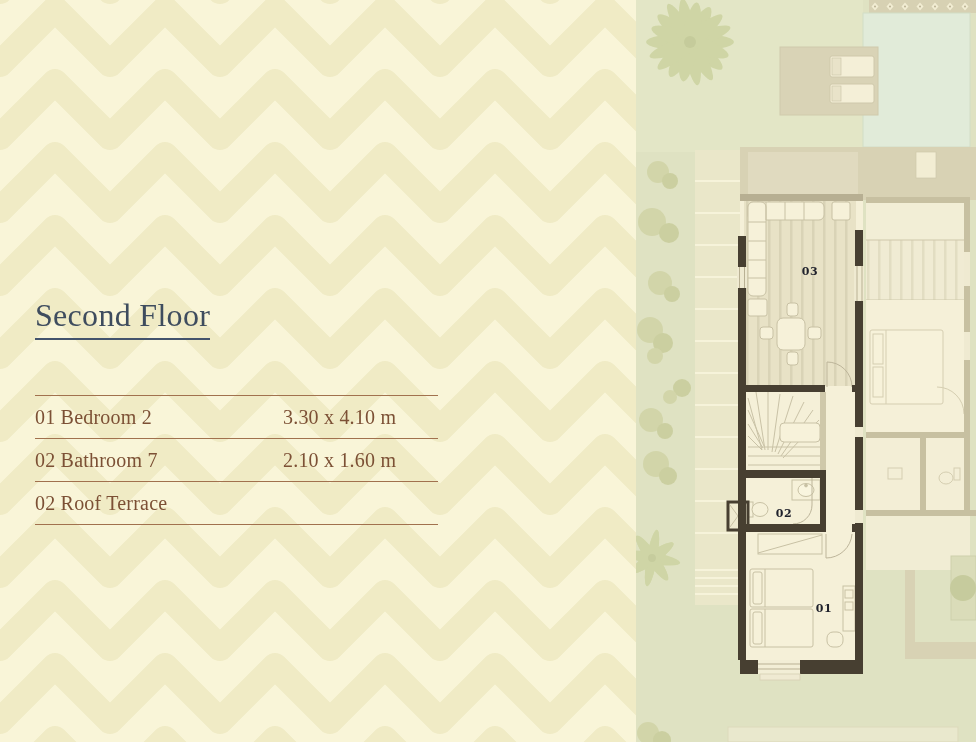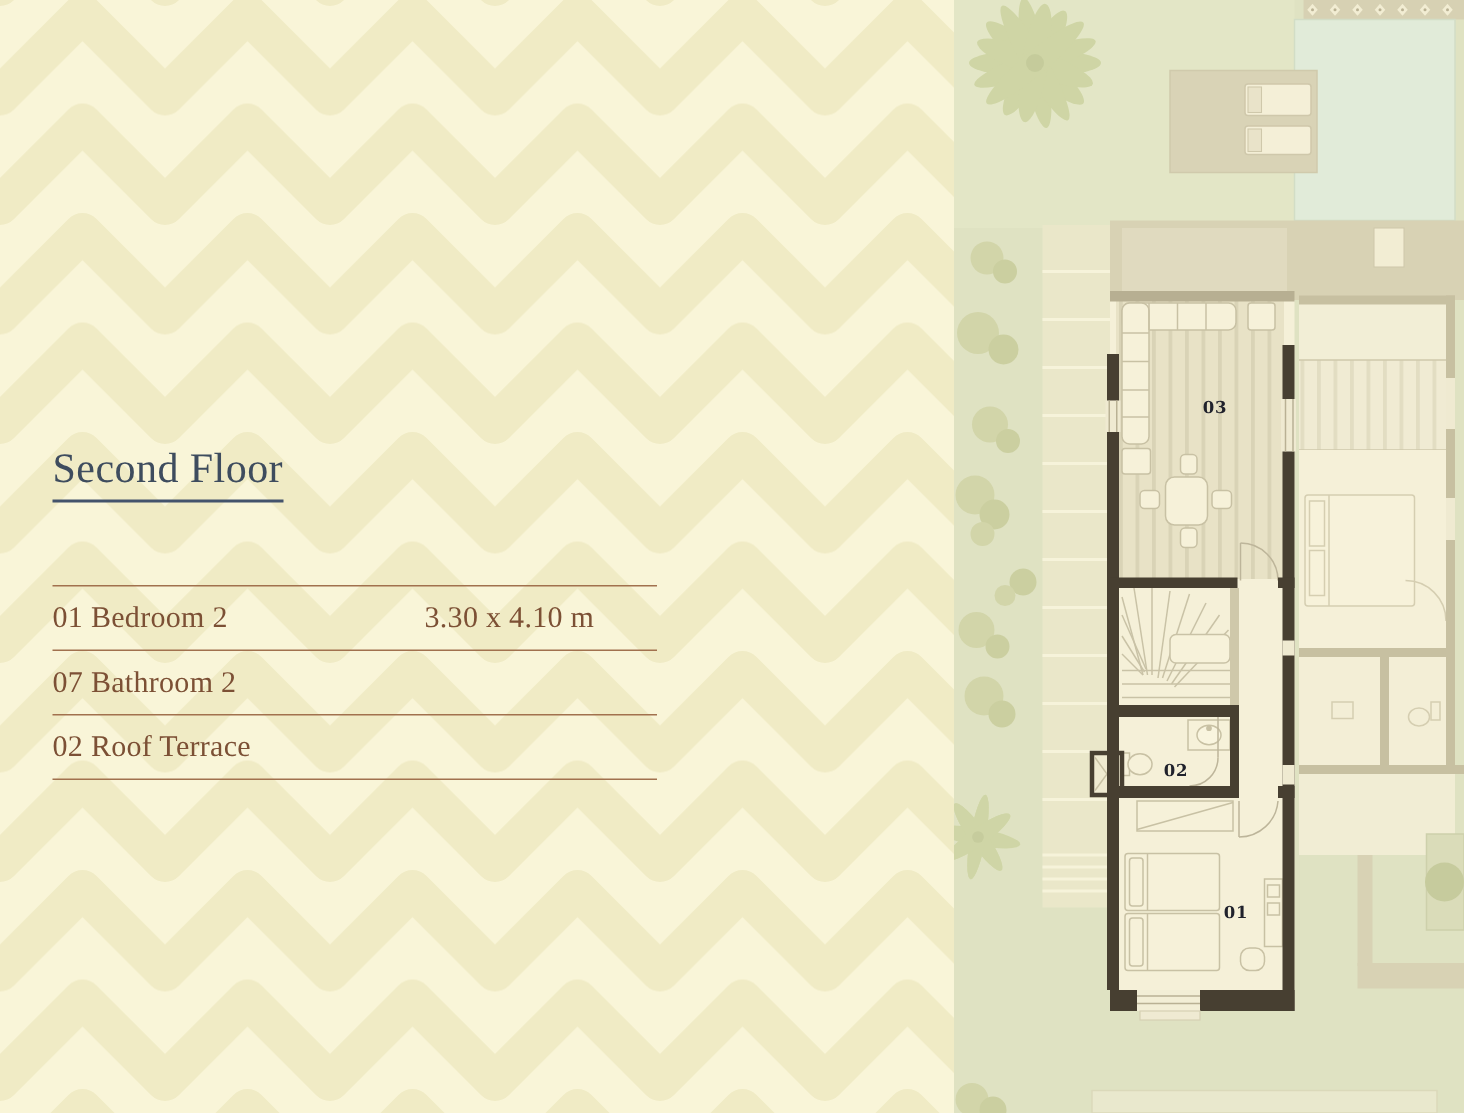--- a/index.html
+++ b/index.html
@@ -5,21 +5,21 @@
   html,body{margin:0;padding:0;}
   body{
     width:976px;height:742px;position:relative;overflow:hidden;
     font-family:"Liberation Serif","DejaVu Serif",serif;
     background:#f9f5d8;
   }
   .bg-svg{position:absolute;left:0;top:0;z-index:0;}
   .plan-svg{position:absolute;left:636px;top:0;z-index:1;}
   .info{position:absolute;left:35px;top:297px;width:403px;z-index:2;}
   .title{
-    font-size:28px;font-weight:normal;color:#3e4c5e;margin:0 0 21px 0;
+    font-size:32px;font-weight:normal;color:#3e4c5e;margin:0 0 21px 0;
     display:inline-block;border-bottom:2px solid #43536c;padding-bottom:4px;
     letter-spacing:.3px;
   }
   .legend{width:403px;border-top:1.5px solid #a1714e;margin-top:34px;}
   .legend-row{
     display:flex;align-items:center;height:42px;
     border-bottom:1.5px solid #a1714e;
     color:#7c5035;font-size:20px;letter-spacing:.2px;
   }
   .room-label{flex:1;}
@@ -43,21 +43,22 @@
 </svg>
 
 <div class="info">
   <h1 class="title">Second Floor</h1>
   <div class="legend">
     <div class="legend-row">
       <span class="room-label">01 Bedroom 2</span>
       <span class="room-dims">3.30 x 4.10 m</span>
     </div>
     <div class="legend-row">
-      <span class="room-label">07 Bathroom 2</span>
+      <span class="room-label">02 Bathroom 7</span>
+      <span class="room-dims">2.10 x 1.60 m</span>
     </div>
     <div class="legend-row">
       <span class="room-label">02 Roof Terrace</span>
       <span class="room-dims"></span>
     </div>
   </div>
 </div>
 
 <svg class="plan-svg" width="340" height="742" viewBox="0 0 340 742">
   <defs>

